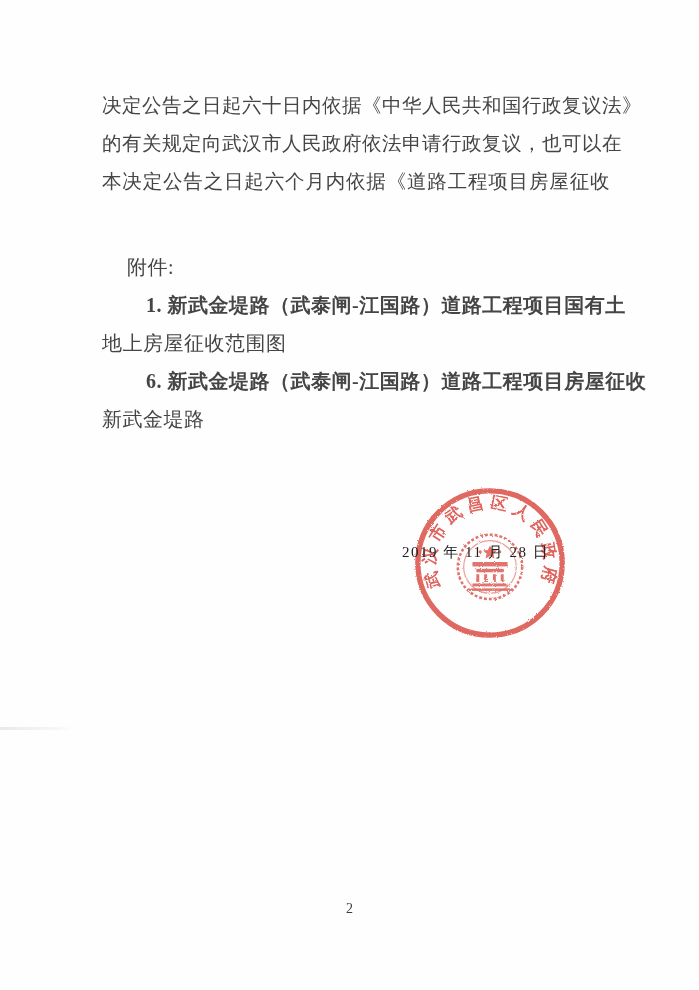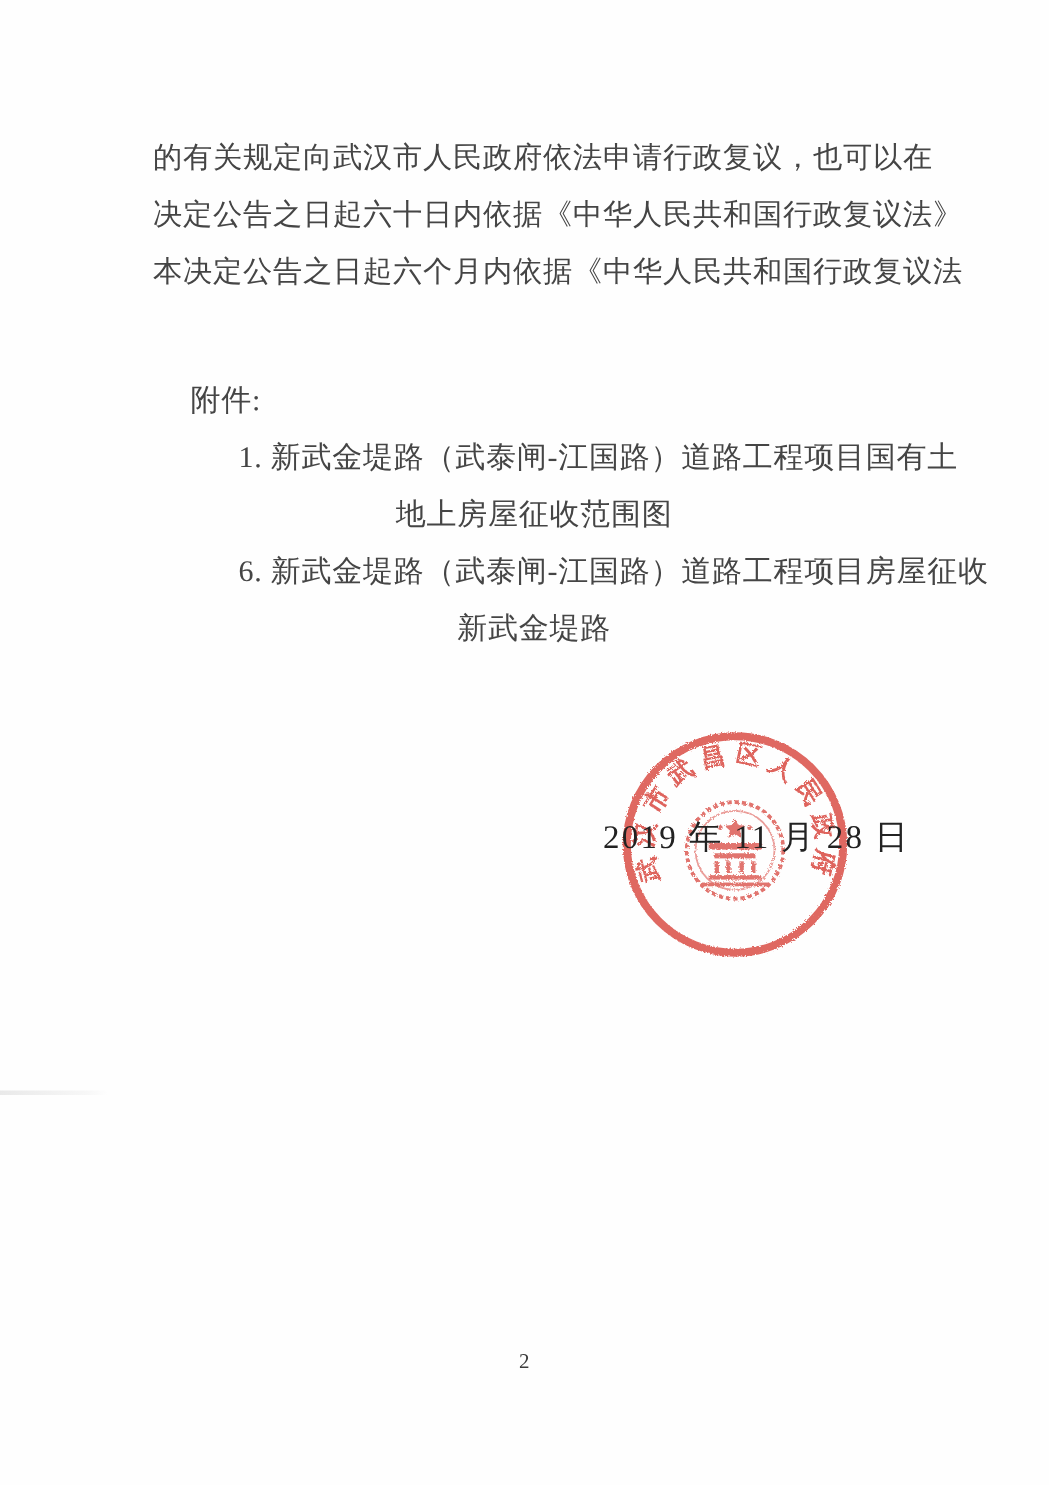--- a/index.html
+++ b/index.html
@@ -26,33 +26,33 @@
   .body-paragraph .line{text-align:justify;text-align-last:justify;white-space:nowrap;}
   .body-paragraph .line.last{text-align-last:left;}
   
   .attachments{
     position:absolute;left:102px;top:248px;width:508px;
     font-size:20px;line-height:38px;color:var(--ink);
     letter-spacing:0.5px;
   }
   .attachments .label-line{padding-left:25px;}
   .attachments .item-first{
-    margin-left:57px;width:467px;
-    text-align:justify;text-align-last:justify;white-space:nowrap;
+    margin-left:44px;width:467px;
+    text-align:justify;text-align-last:justify;white-space:nowrap;font-weight:bold;
   }
-  .attachments .item-cont{text-align:center;}
+  .attachments .item-cont{text-align:left;}
   
   .seal{
     position:absolute;left:412px;top:485px;width:156px;height:156px;
     z-index:2;opacity:0.88;
   }
   
   .issue-date{
     position:absolute;left:402px;top:543px;z-index:3;
-    font-size:22px;color:var(--date-ink);letter-spacing:1.5px;
+    font-size:15px;color:var(--date-ink);letter-spacing:1.5px;
     white-space:nowrap;
     font-family:"Liberation Serif","DejaVu Serif",serif;
   }
   
   .page-number{
     position:absolute;left:0;top:901px;width:699px;text-align:center;
     font-size:14px;color:#3c3c3c;
   }
   
   .scan-artifact{
@@ -60,23 +60,23 @@
     background:linear-gradient(to right,#e9e9e9,#f7f7f7 80%,transparent);
     z-index:1;
   }
 </style>
 </head>
 <body>
 
 <div class="page">
 
   <div class="body-paragraph">
+    <div class="line">决定公告之日起六十日内依据《中华人民共和国行政复议法》</div>
     <div class="line">的有关规定向武汉市人民政府依法申请行政复议，也可以在</div>
-    <div class="line">决定公告之日起六十日内依据《中华人民共和国行政复议法》</div>
-    <div class="line">本决定公告之日起六个月内依据《中华人民共和国行政复议法</div>
+    <div class="line">本决定公告之日起六个月内依据《道路工程项目房屋征收</div>
   </div>
 
   <div class="attachments">
     <div class="label-line">附件:</div>
     <div class="item-first">1. 新武金堤路（武泰闸-江国路）道路工程项目国有土</div>
     <div class="item-cont">地上房屋征收范围图</div>
     <div class="item-first">6. 新武金堤路（武泰闸-江国路）道路工程项目房屋征收</div>
     <div class="item-cont">新武金堤路</div>
   </div>
 

